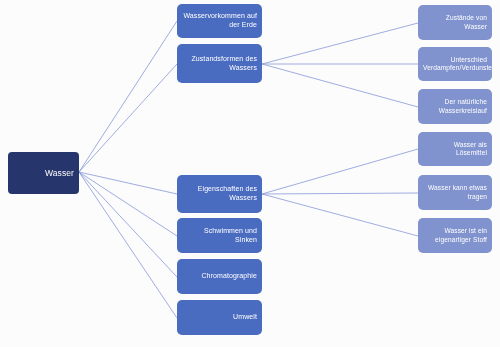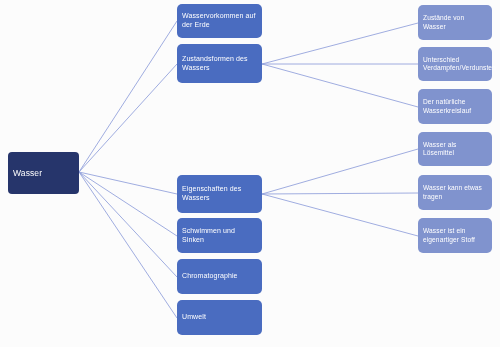--- a/index.html
+++ b/index.html
@@ -26,21 +26,21 @@
     width: 500px;
     height: 347px;
     pointer-events: none;
   }
   .node {
     position: absolute;
     box-sizing: border-box;
     display: flex;
     align-items: center;
     justify-content: center;
-    text-align: left;
+    text-align: right;
     color: #ffffff;
     border-radius: 5px;
     line-height: 1.22;
     padding: 6px 5px;
     letter-spacing: 0.1px;
     -webkit-font-smoothing: antialiased;
   }
   .node-root {
     background: #26356b;
     font-size: 8.5px;

